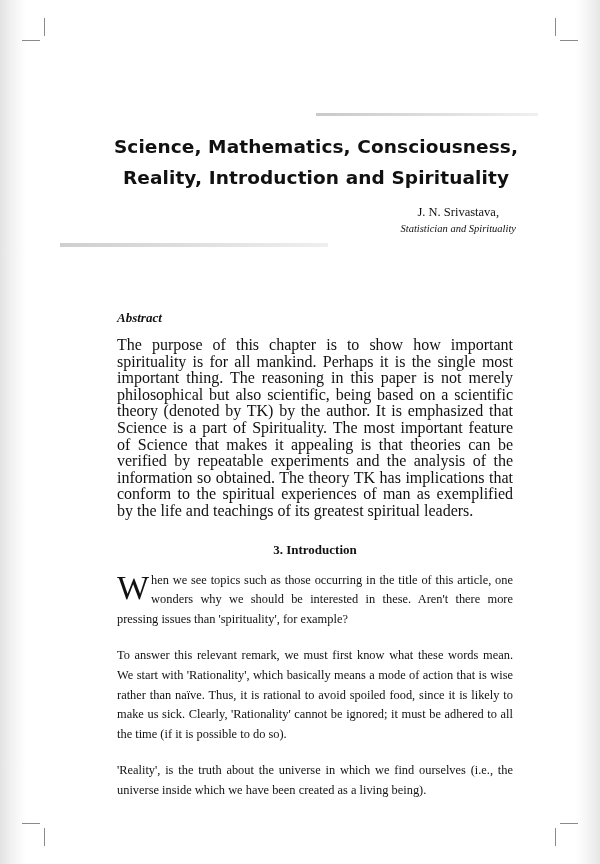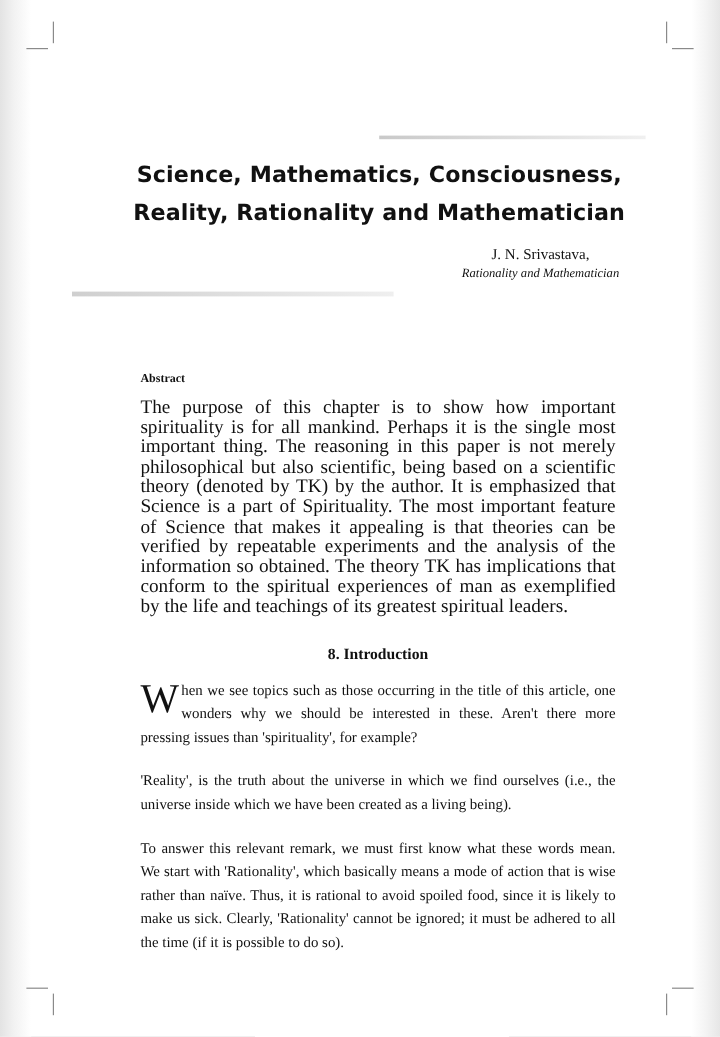--- a/index.html
+++ b/index.html
@@ -107,22 +107,23 @@
   .body-col {
     position: absolute;
     left: 101px;
     top: 310px;
     width: 396px;
     color: #111;
   }
 
   .abstract-head {
     font-weight: bold;
-    font-size: 10px;
+    font-size: 13px;
     margin: 0 0 11px 0;
+    font-style: italic;
   }
   .abstract-text {
     font-size: 16px;
     line-height: 16.6px;
     text-align: justify;
     margin: 0;
   }
 
   .section-head {
     text-align: center;
@@ -172,40 +173,40 @@
     <div class="h" style="right:0; bottom:22px; width:18px;"></div>
     <div class="v" style="right:22px; bottom:0; height:18px;"></div>
   </div>
 
   <div class="content">
 
     <div class="title-rule-top"></div>
 
     <div class="title">
       <div>Science, Mathematics, Consciousness,</div>
-      <div>Reality, Rationality and Mathematician</div>
+      <div>Reality, Introduction and Spirituality</div>
     </div>
 
     <div class="author">
       <span>J. N. Srivastava,</span>
-      <span class="aff">Rationality and Mathematician</span>
+      <span class="aff">Statistician and Spirituality</span>
     </div>
 
     <div class="title-rule-bottom"></div>
 
     <div class="body-col">
 
       <div class="abstract-head">Abstract</div>
       <p class="abstract-text">The purpose of this chapter is to show how important spirituality is for all mankind. Perhaps it is the single most important thing. The reasoning in this paper is not merely philosophical but also scientific, being based on a scientific theory (denoted by TK) by the author. It is emphasized that Science is a part of Spirituality. The most important feature of Science that makes it appealing is that theories can be verified by repeatable experiments and the analysis of the information so obtained. The theory TK has implications that conform to the spiritual experiences of man as exemplified by the life and teachings of its greatest spiritual leaders.</p>
 
-      <div class="section-head">8. Introduction</div>
+      <div class="section-head">3. Introduction</div>
 
       <p class="para first">
         <span class="dropcap">W</span><span>hen we see topics such as those occurring in the title of this article, one wonders why we should be interested in these. Aren't there more pressing issues than 'spirituality', for example?</span>
       </p>
 
+      <p class="para">To answer this relevant remark, we must first know what these words mean. We start with 'Rationality', which basically means a mode of action that is wise rather than naïve. Thus, it is rational to avoid spoiled food, since it is likely to make us sick. Clearly, 'Rationality' cannot be ignored; it must be adhered to all the time (if it is possible to do so).</p>
+
       <p class="para">'Reality', is the truth about the universe in which we find ourselves (i.e., the universe inside which we have been created as a living being).</p>
 
-      <p class="para">To answer this relevant remark, we must first know what these words mean. We start with 'Rationality', which basically means a mode of action that is wise rather than naïve. Thus, it is rational to avoid spoiled food, since it is likely to make us sick. Clearly, 'Rationality' cannot be ignored; it must be adhered to all the time (if it is possible to do so).</p>
-
     </div>
   </div>
 </div>
 
 </body></html>

